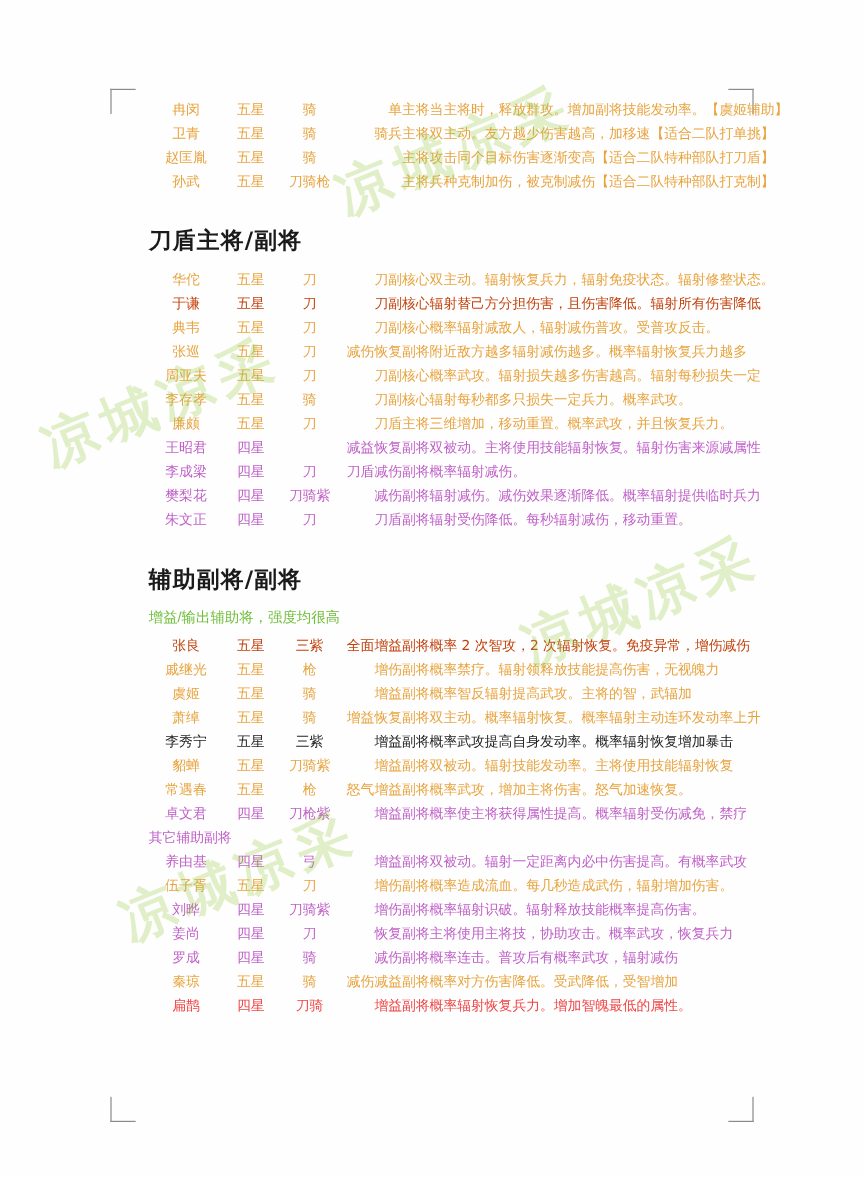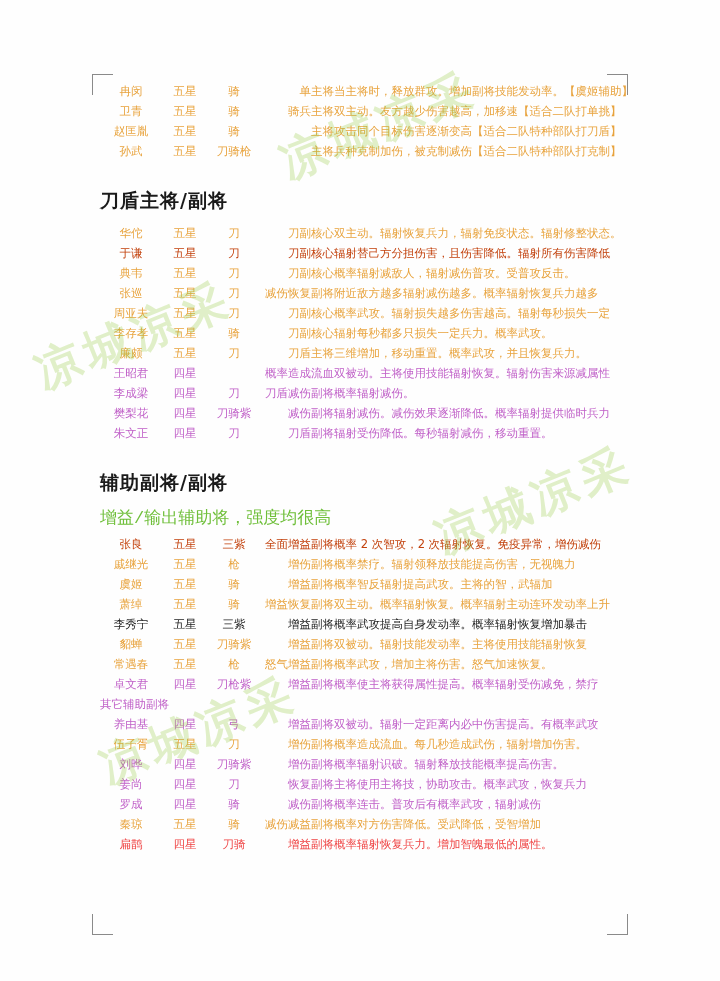--- a/index.html
+++ b/index.html
@@ -51,21 +51,21 @@
     white-space: nowrap;
     font-family: "DejaVu Sans", sans-serif;
   }
   .wm1 { left: 275px; top: 95px; }
   .wm2 { left: 30px;  top: 305px; }
   .wm3 { left: 430px; top: 470px; }
   .wm4 { left: 95px;  top: 700px; }
 
   .content {
     position: absolute;
-    left: 100px;
+    left: 124px;
     top: 82px;
     width: 520px;
     z-index: 2;
   }
 
   table.rows {
     border-collapse: collapse;
     width: 520px;
     table-layout: fixed;
   }
@@ -85,24 +85,24 @@
 
   h2.section {
     font-size: 19px;
     font-weight: bold;
     color: #1a1a1a;
     margin: 26px 0 10px 0;
     letter-spacing: 1px;
     font-family: "DejaVu Sans", "Liberation Sans", sans-serif;
   }
   .subnote {
-    font-size: 17px;
+    font-size: 12px;
     color: #6fbf3a;
     margin: 0 0 6px 0;
-    font-family: Liberation Mono, monospace;
+    font-family: Liberation Sans, sans-serif;
   }
 </style>
 </head>
 <body>
 
 <div class="page">
 
   <div class="crop tl"></div>
   <div class="crop tr"></div>
   <div class="crop bl"></div>
@@ -198,21 +198,21 @@
               <td class="c-name">廉颇</td>
               <td class="c-star">五星</td>
               <td class="c-arm">刀</td>
               <td class="c-role">刀盾主将</td>
               <td class="c-desc">三维增加，移动重置。概率武攻，并且恢复兵力。</td>
             </tr>
             <tr style="color: rgb(192, 96, 200);">
               <td class="c-name">王昭君</td>
               <td class="c-star">四星</td>
               <td class="c-arm"></td>
-              <td class="c-role">概率造成流血</td>
+              <td class="c-role">减益恢复副将</td>
               <td class="c-desc">双被动。主将使用技能辐射恢复。辐射伤害来源减属性</td>
             </tr>
             <tr style="color: rgb(192, 96, 200);">
               <td class="c-name">李成梁</td>
               <td class="c-star">四星</td>
               <td class="c-arm">刀</td>
               <td class="c-role">刀盾减伤副将</td>
               <td class="c-desc">概率辐射减伤。</td>
             </tr>
             <tr style="color: rgb(192, 96, 200);">

